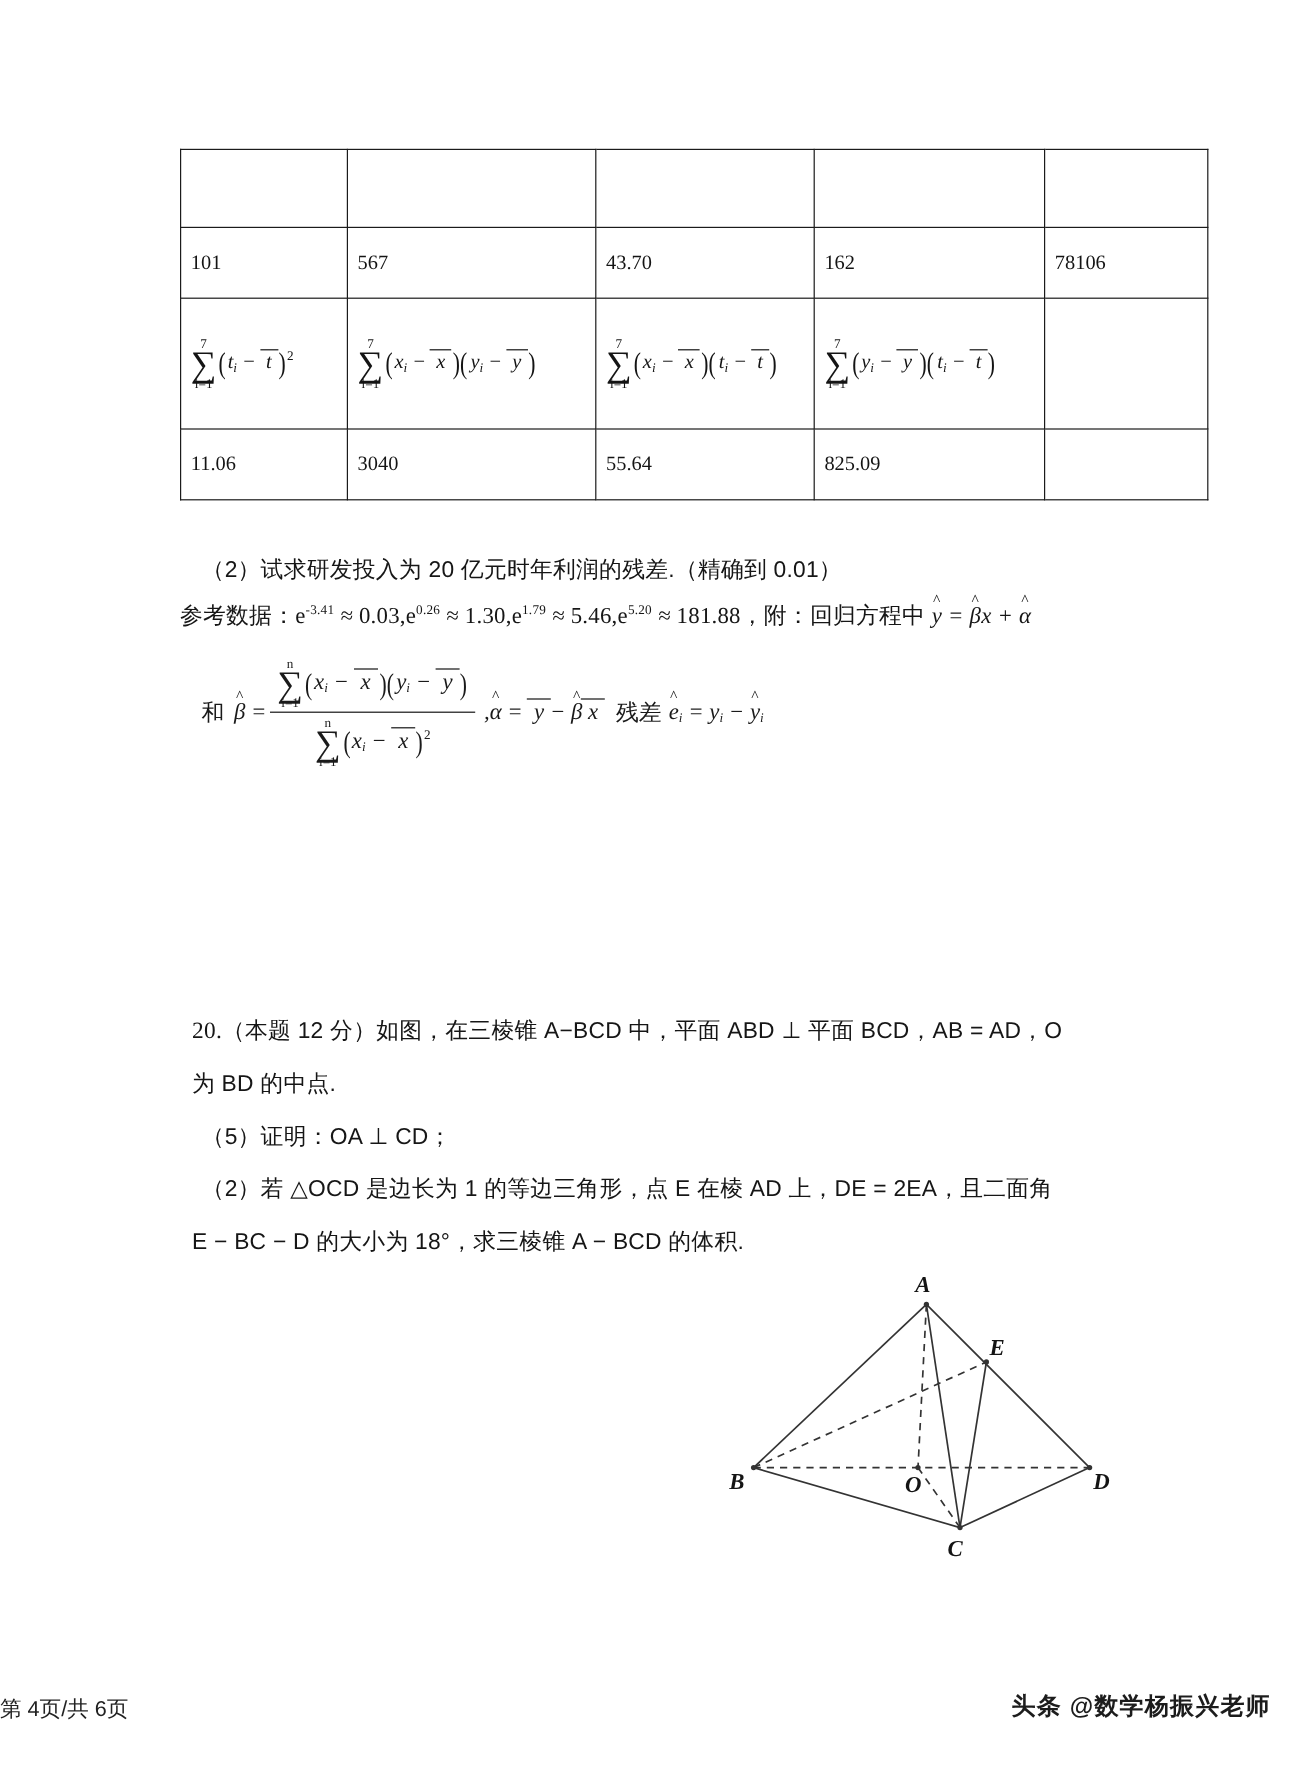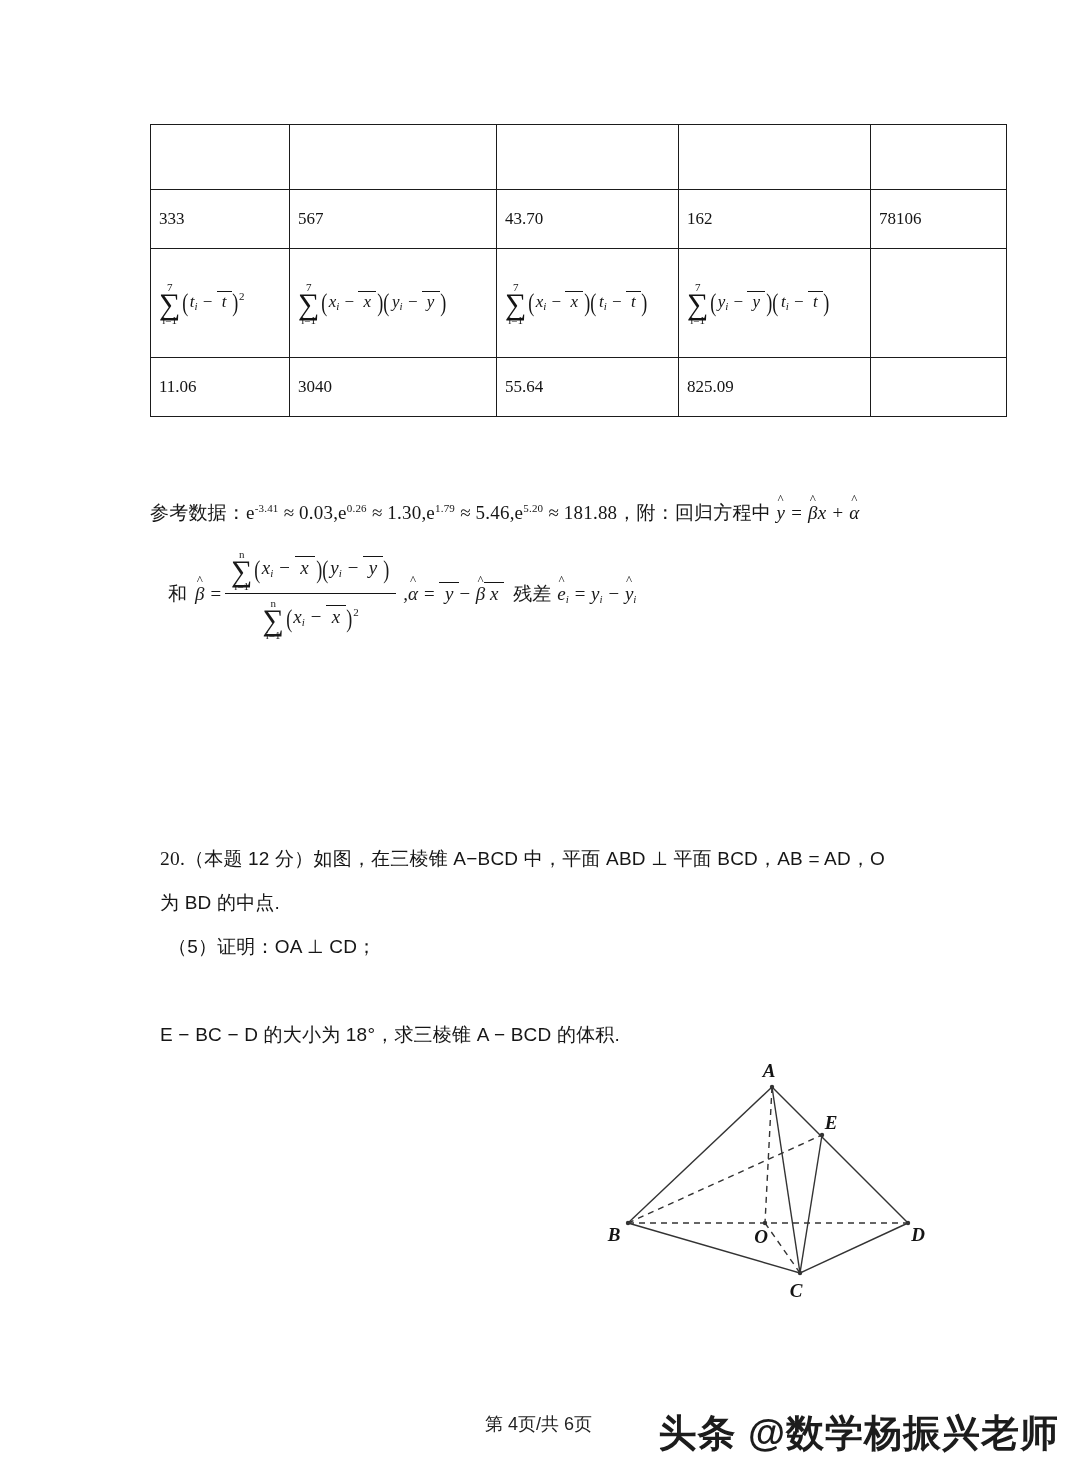--- a/index.html
+++ b/index.html
@@ -151,31 +151,31 @@
     font-size: 19px;
     fill: #141414;
   }
 
   
   .footer {
     position: absolute;
     left: 0;
     right: 0;
     top: 1412px;
-    text-align: center;
+    text-align: left;
     font-size: 18px;
     font-family: "Liberation Sans", "DejaVu Sans", sans-serif;
     color: #222;
   }
   .watermark {
     position: absolute;
     right: 18px;
     top: 1408px;
     font-family: "Liberation Sans", "DejaVu Sans", sans-serif;
-    font-size: 38px;
+    font-size: 20px;
     font-weight: bold;
     color: #1c1c1c;
     letter-spacing: 1px;
     white-space: nowrap;
   }
 </style>
 </head>
 <body>
 
 <div class="page">
@@ -184,21 +184,21 @@
     <tbody>
       <tr class="row-blank">
         <td class="col1"></td>
         <td class="col2"></td>
         <td class="col3"></td>
         <td class="col4"></td>
         <td class="col5"></td>
       </tr>
 
       <tr class="row-val">
-        <td>333</td>
+        <td>101</td>
         <td>567</td>
         <td>43.70</td>
         <td>162</td>
         <td>78106</td>
       </tr>
 
       <tr class="row-formula">
         <td>
           <span class="m"><span class="sum"><span class="lim-top">7</span><span class="sigma">∑</span><span class="lim-bot">i=1</span></span><span class="paren">(</span><span class="mi">t</span><span class="sub">i</span> − <span class="ovl mi">&nbsp;t&nbsp;</span><span class="paren">)</span><span class="sup">2</span></span>
         </td>
@@ -218,20 +218,21 @@
         <td>11.06</td>
         <td>3040</td>
         <td>55.64</td>
         <td>825.09</td>
         <td></td>
       </tr>
     </tbody>
   </table>
 
 
+  <div class="q-line cn" style="left:168px; top:462px;">（2）试求研发投入为 20 亿元时年利润的残差.（精确到 0.01）</div>
 
   <div class="q-line" style="left:150px; top:500px; font-size:19px;">
     <span class="cn">参考数据：</span><span class="m"><span class="up">e</span><span class="sup">-3.41</span> ≈ <span class="up">0.03</span><span class="up">,</span><span class="up">e</span><span class="sup">0.26</span> ≈ <span class="up">1.30</span><span class="up">,</span><span class="up">e</span><span class="sup">1.79</span> ≈ <span class="up">5.46</span><span class="up">,</span><span class="up">e</span><span class="sup">5.20</span> ≈ <span class="up">181.88</span></span><span class="cn">，附：回归方程中 </span><span class="m"><span class="hat mi">y</span> = <span class="hat mi">β</span><span class="mi">x</span> + <span class="hat mi">α</span></span>
   </div>
 
   <div class="frac-block">
     <span class="cn" style="margin-right:8px;">和</span>
     <span class="m"><span class="hat mi">β</span>&nbsp;=</span>
     <span class="frac">
       <span class="num m"><span class="sum"><span class="lim-top">n</span><span class="sigma">∑</span><span class="lim-bot">i=1</span></span><span class="paren">(</span><span class="mi">x</span><span class="sub">i</span> − <span class="ovl mi">&nbsp;x&nbsp;</span><span class="paren">)(</span><span class="mi">y</span><span class="sub">i</span> − <span class="ovl mi">&nbsp;y&nbsp;</span><span class="paren">)</span></span>
@@ -244,20 +245,21 @@
   </div>
 
   <div class="q-line" style="left:160px; top:846px;">
     <span class="up">20.</span><span class="cn">（本题 12 分）</span><span class="cn">如图，在三棱锥 A−BCD 中，平面 ABD ⊥ 平面 BCD，AB = AD，O</span>
   </div>
 
   <div class="q-line cn" style="left:160px; top:890px;">为 BD 的中点.</div>
 
   <div class="q-line cn" style="left:168px; top:934px;">（5）证明：OA ⊥ CD；</div>
 
+  <div class="q-line cn" style="left:168px; top:978px;">（2）若 △OCD 是边长为 1 的等边三角形，点 E 在棱 AD 上，DE = 2EA，且二面角</div>
 
   <div class="q-line cn" style="left:160px; top:1022px;">E − BC − D 的大小为 18°，求三棱锥 A − BCD 的体积.</div>
 
   <div class="diagram">
     <svg width="370" height="290" viewBox="0 0 370 290">
       <g id="edges-dashed" stroke="#333333" stroke-width="1.4" fill="none" stroke-dasharray="6,5">
           <line x1="32" y1="178" x2="312" y2="178"></line>
           <line x1="32" y1="178" x2="226" y2="90"></line>
           <line x1="176" y1="42" x2="169" y2="178"></line>
           <line x1="169" y1="178" x2="204" y2="228"></line>

